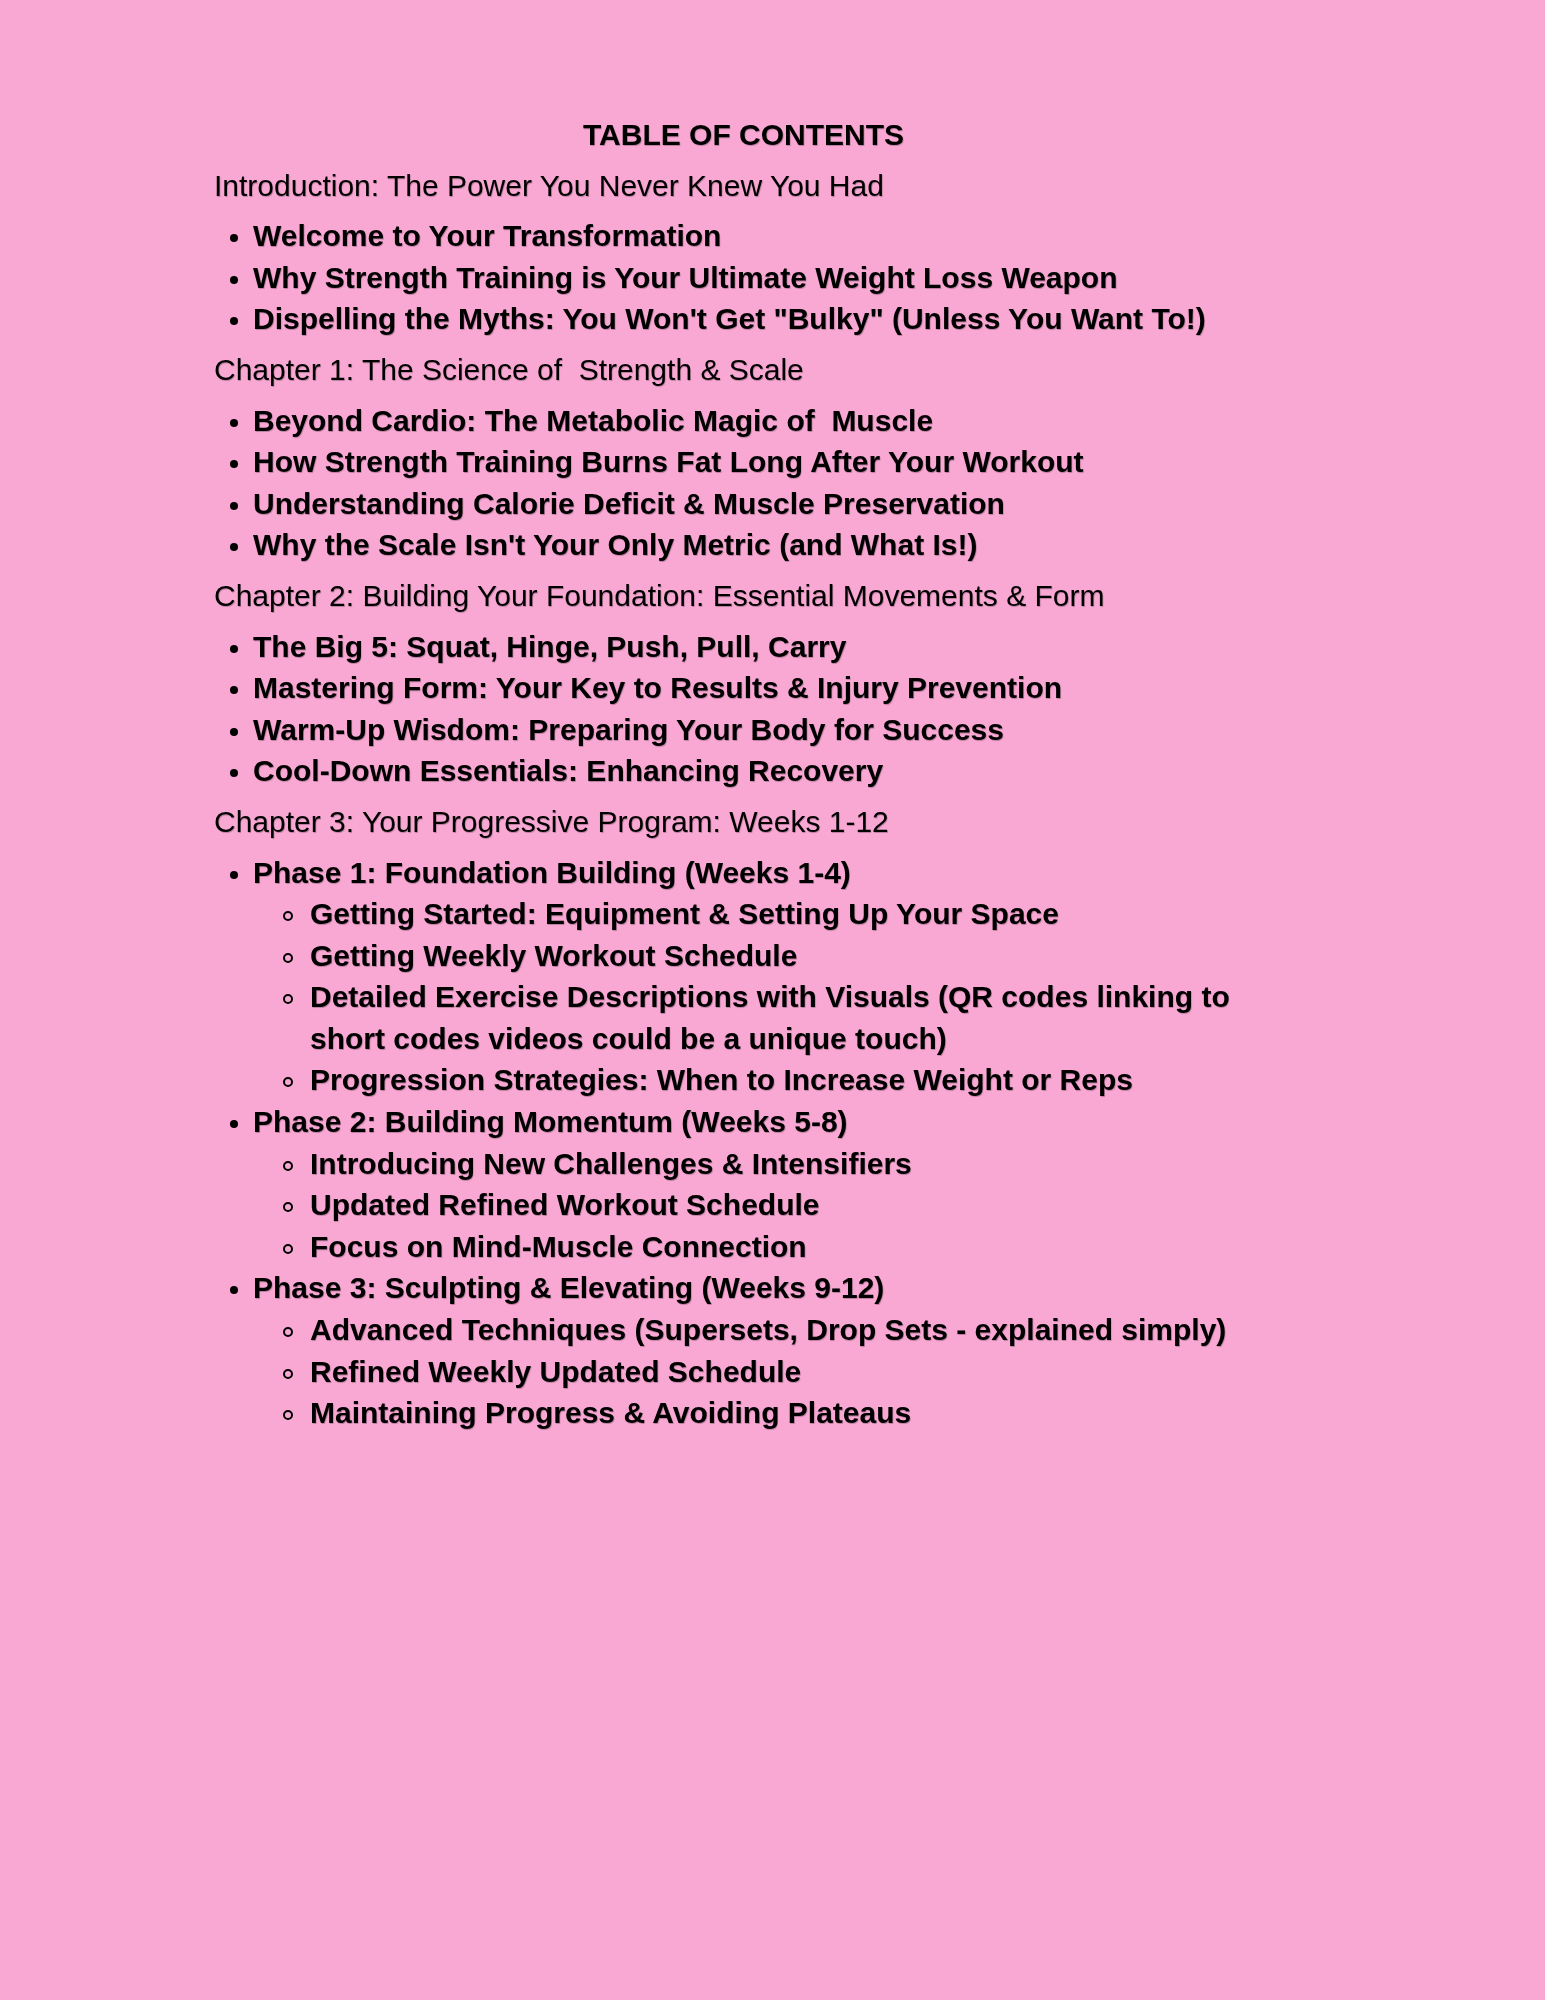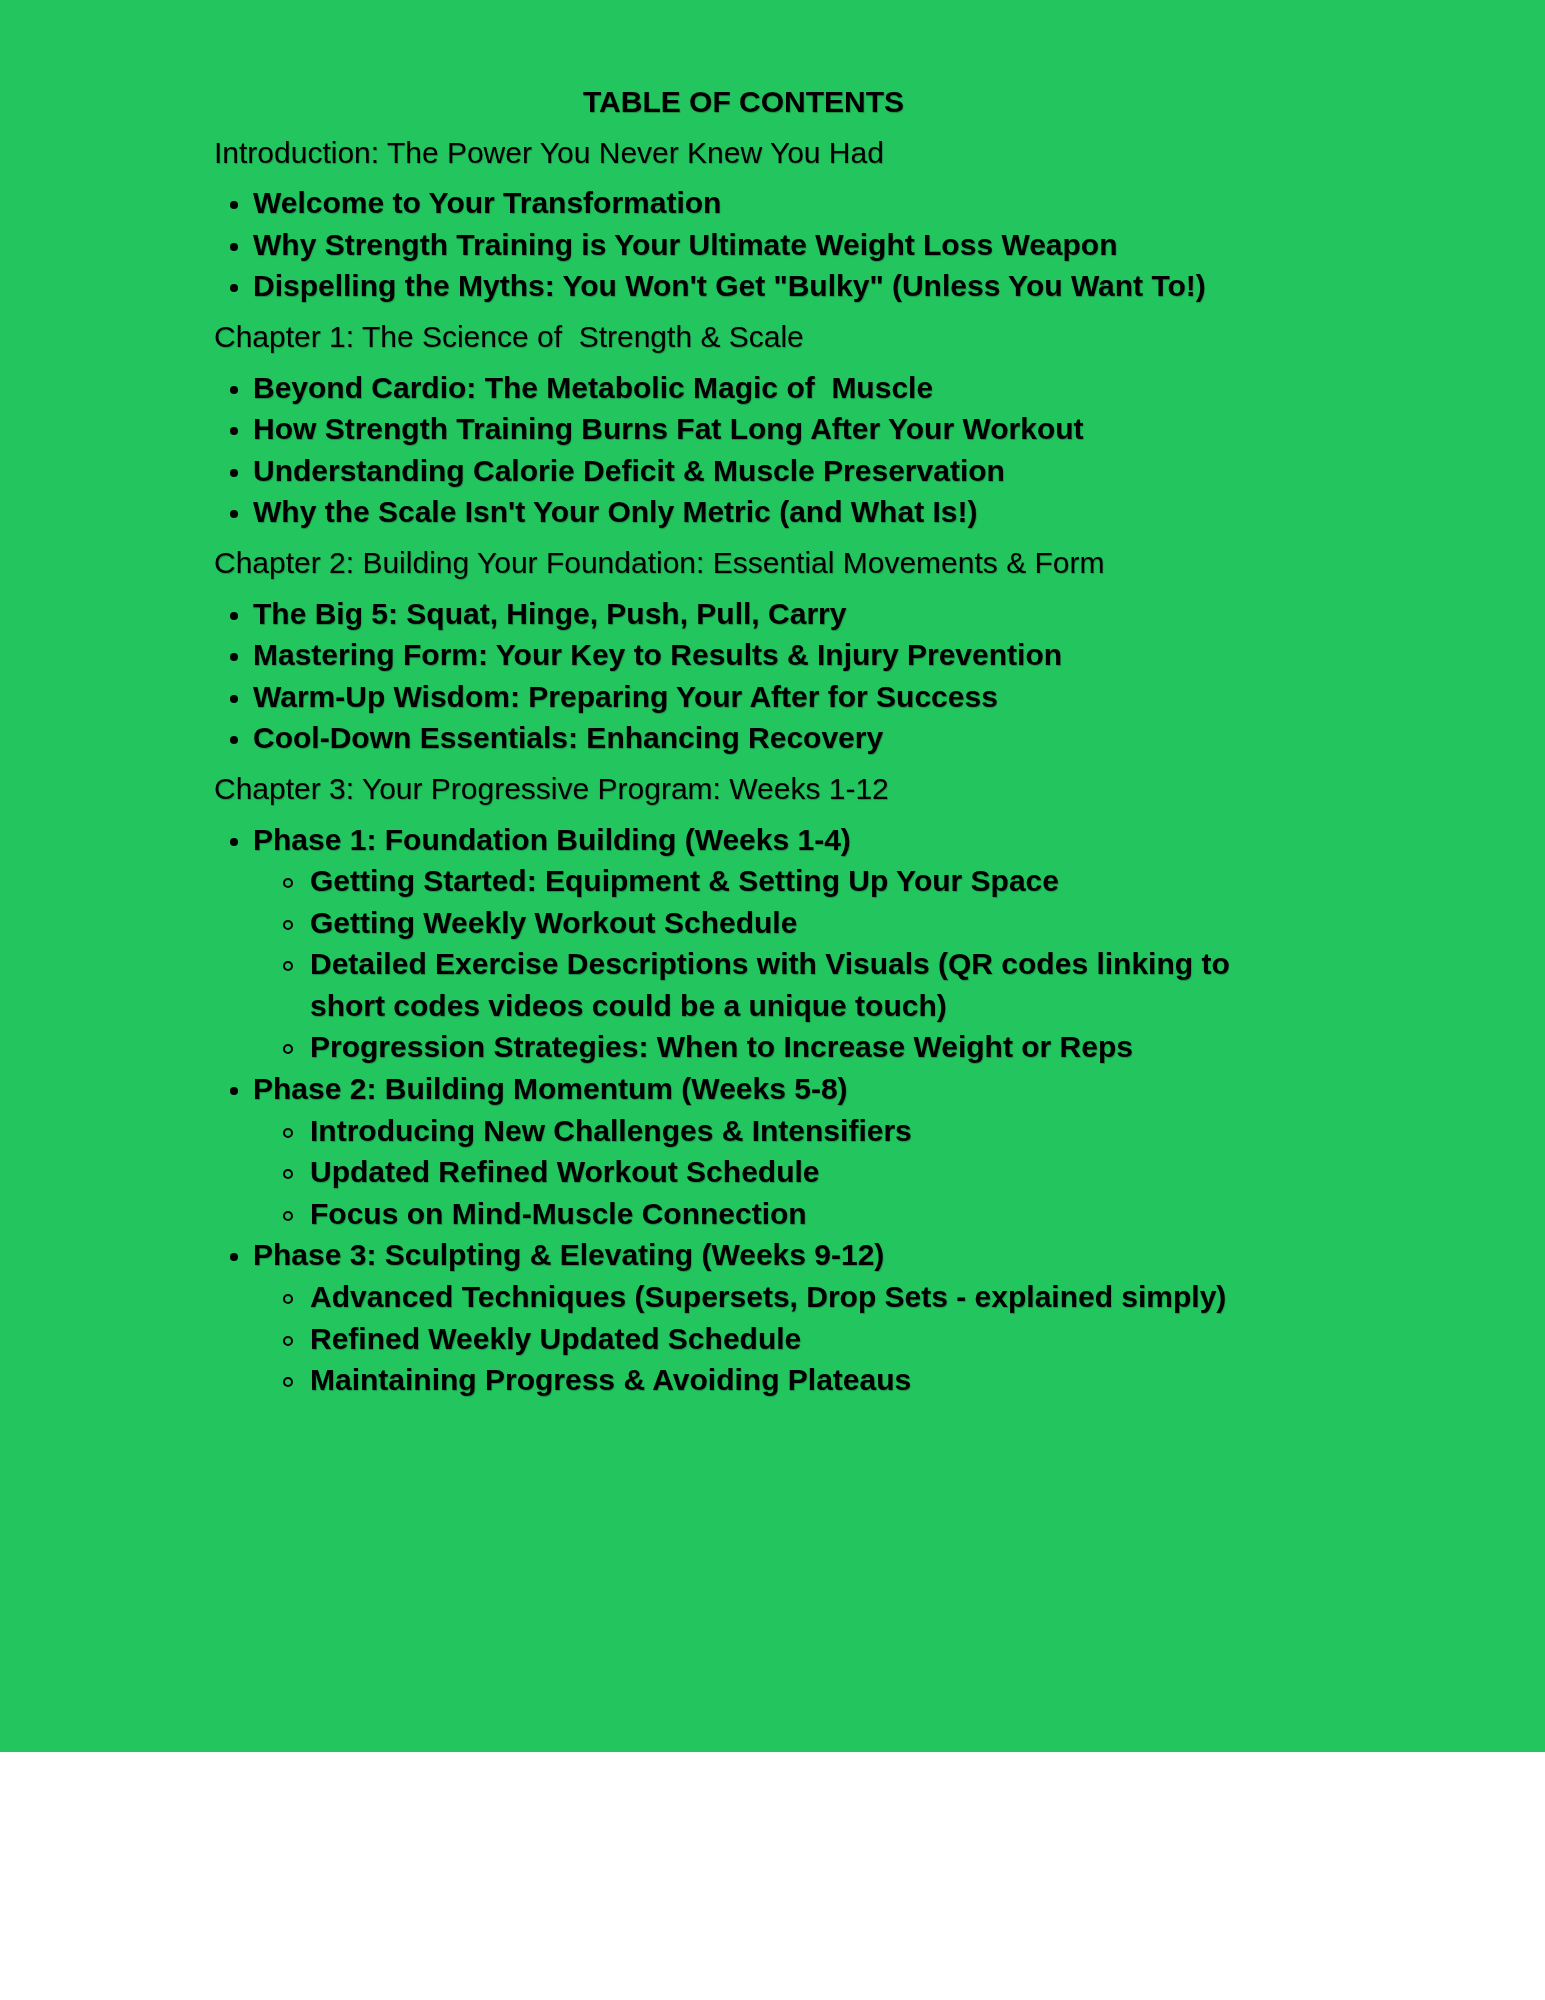--- a/index.html
+++ b/index.html
@@ -1,22 +1,22 @@
 <!DOCTYPE html>
 <html><head>
 <meta charset="utf-8">
 <style>
   html, body { margin: 0; padding: 0; background: #ffffff; }
   .page {
     position: relative;
     width: 1545px;
-    height: 1752px;
-    background: #22c55e;
+    height: 2000px;
+    background: #f9a8d4;
     box-sizing: border-box;
-    padding: 81px 263px 0 205px;
+    padding: 114px 263px 0 205px;
     font-family: "Liberation Sans", "DejaVu Sans", sans-serif;
     font-size: 30px;
     line-height: 41.6px;
     color: #000000;
     text-shadow: 0.7px 0.7px 0.7px rgba(0,0,0,0.25);
     overflow: hidden;
   }
   .title {
     margin: 0;
     text-align: center;
@@ -97,21 +97,21 @@
       <li class="li1">
         <span class="bullet disc"></span>
         <span>The Big 5: Squat, Hinge, Push, Pull, Carry</span>
       </li>
       <li class="li1">
         <span class="bullet disc"></span>
         <span>Mastering Form: Your Key to Results &amp; Injury Prevention</span>
       </li>
       <li class="li1">
         <span class="bullet disc"></span>
-        <span>Warm-Up Wisdom: Preparing Your After for Success</span>
+        <span>Warm-Up Wisdom: Preparing Your Body for Success</span>
       </li>
       <li class="li1">
         <span class="bullet disc"></span>
         <span>Cool-Down Essentials: Enhancing Recovery</span>
       </li>
     </ul>
   </section>
 
   <section>
     <p class="heading">Chapter 3: Your Progressive Program: Weeks 1-12</p>

